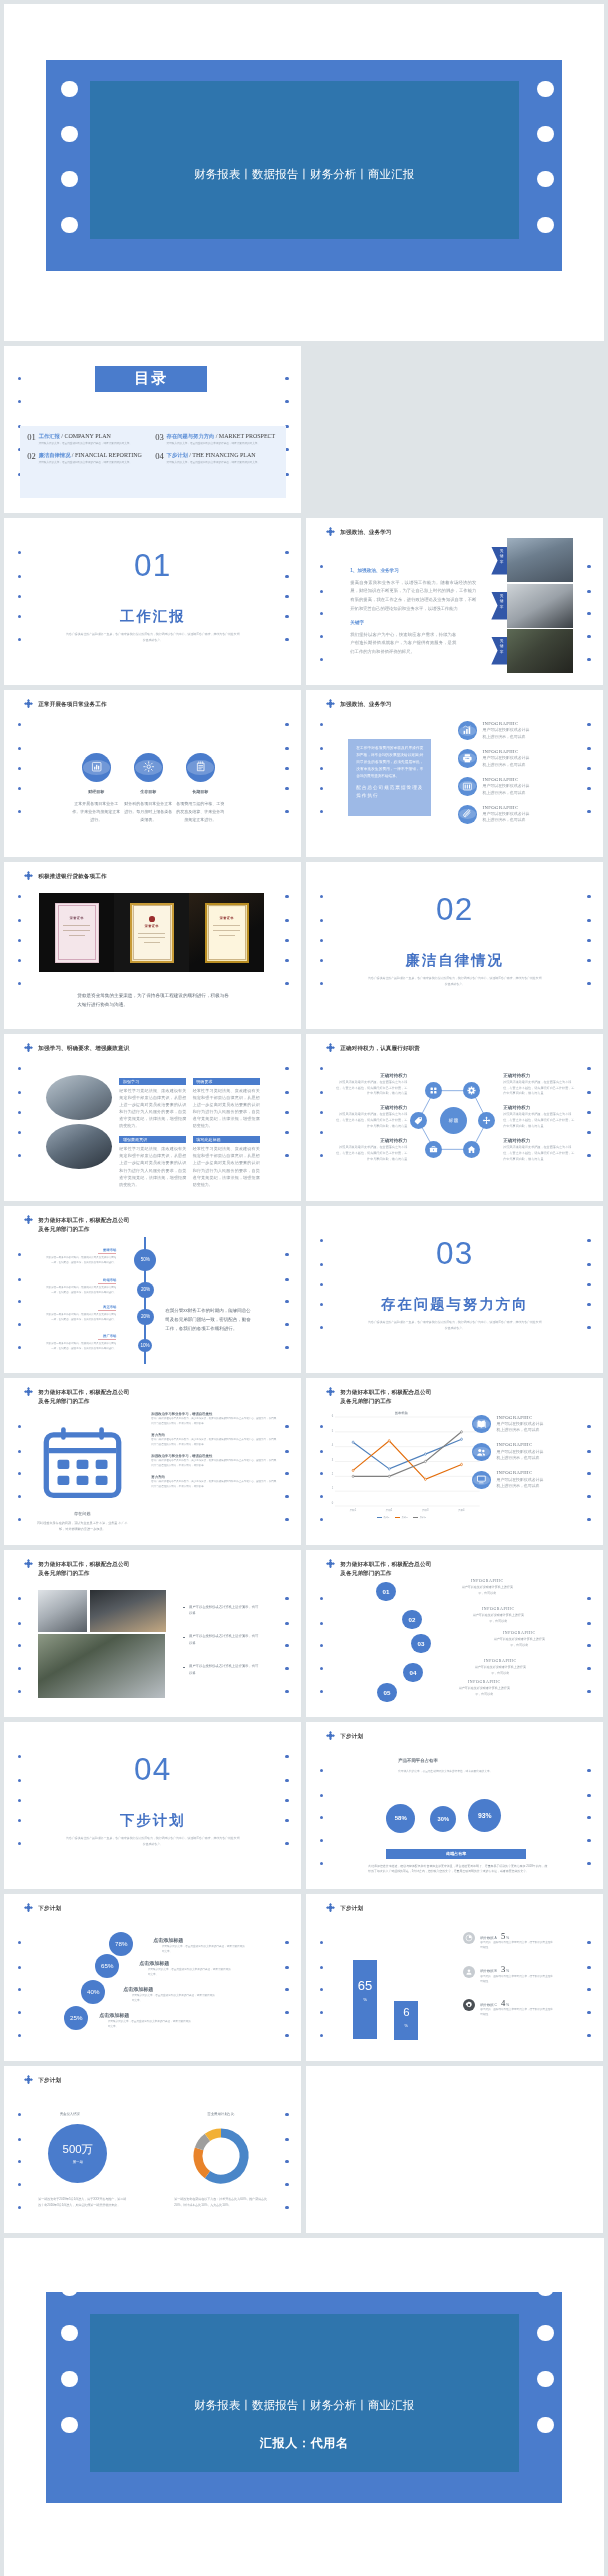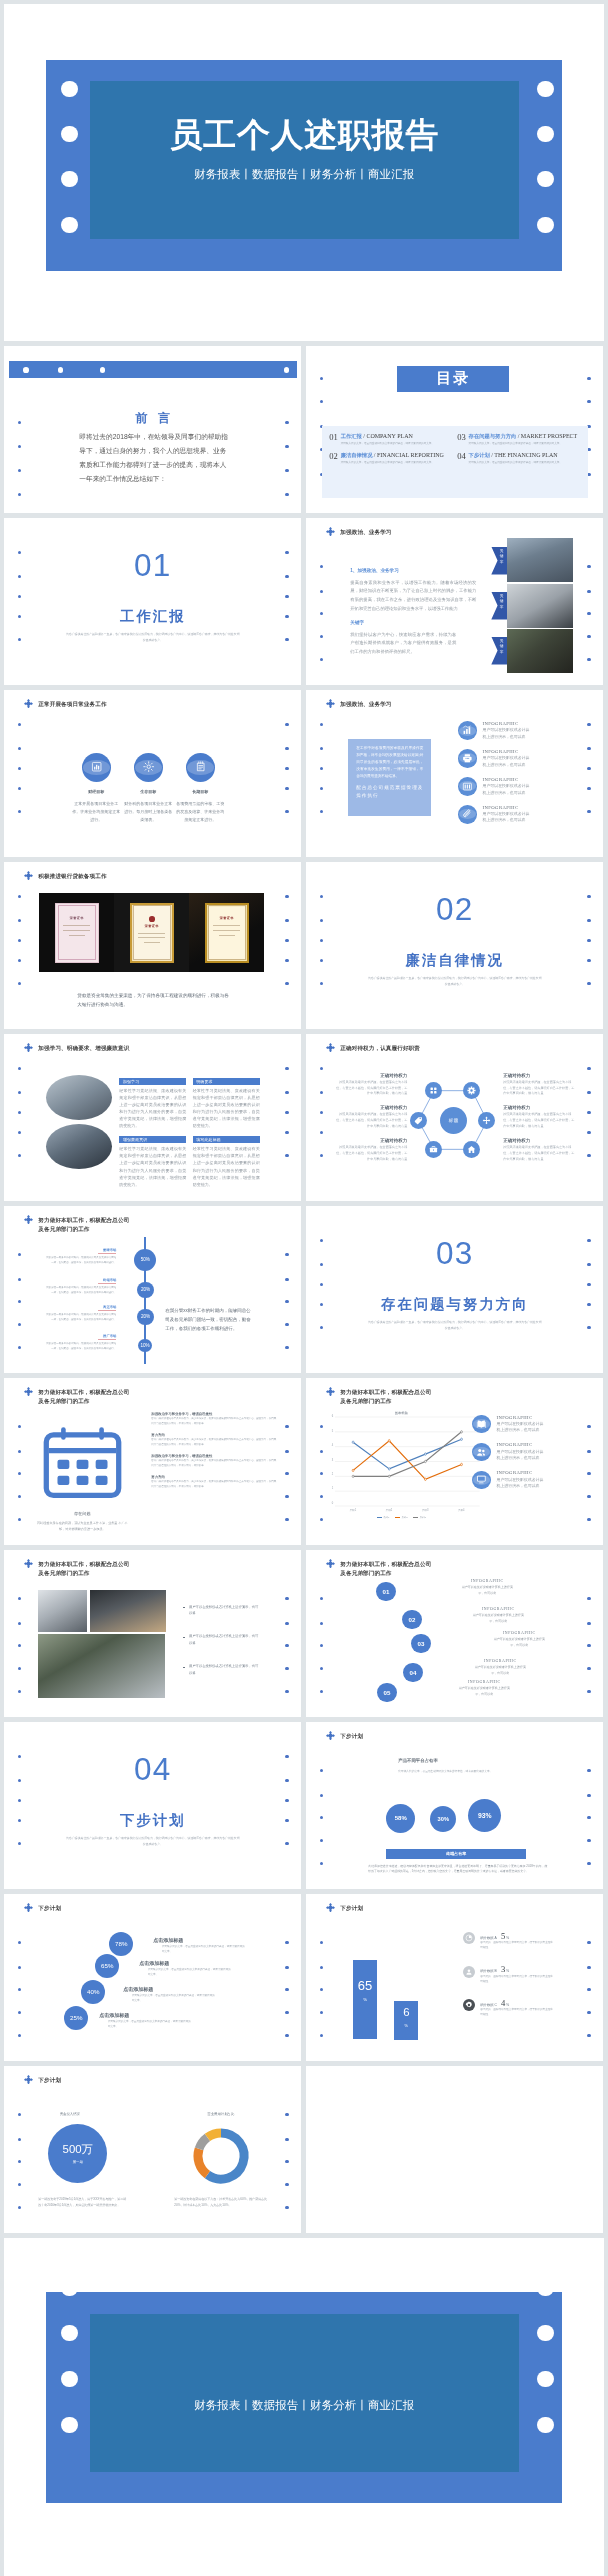--- a/index.html
+++ b/index.html
@@ -223,44 +223,25 @@
   <div class="tband"></div>
   <div class="tinner"></div>
   <i class="bigdot" style="left:57px;top:77px"></i>
   <i class="bigdot" style="left:57px;top:122px"></i>
   <i class="bigdot" style="left:57px;top:167px"></i>
   <i class="bigdot" style="left:57px;top:213px"></i>
   <i class="bigdot" style="left:533px;top:77px"></i>
   <i class="bigdot" style="left:533px;top:122px"></i>
   <i class="bigdot" style="left:533px;top:167px"></i>
   <i class="bigdot" style="left:533px;top:213px"></i>
-  <div class="ctitle">员工个人述职报告</div>
   <div class="csub">财务报表丨数据报告丨财务分析丨商业汇报</div>
 </div>
 </div>
 
 <div class="row">
-<div class="slide half">
-  <div class="pf-band">
-    <i class="pf-dot" style="left:14.3px"></i>
-    <i class="pf-dot" style="left:49px"></i>
-    <i class="pf-dot" style="left:91px"></i>
-    <i class="pf-dot" style="left:275px"></i>
-  </div>
-  <i class="sd" style="left:13.6px;top:75px"></i>
-  <i class="sd" style="left:13.6px;top:99px"></i>
-  <i class="sd" style="left:13.6px;top:123px"></i>
-  <i class="sd" style="left:13.6px;top:147px"></i>
-  <i class="sd" style="left:281px;top:75px"></i>
-  <i class="sd" style="left:281px;top:99px"></i>
-  <i class="sd" style="left:281px;top:123px"></i>
-  <i class="sd" style="left:281px;top:147px"></i>
-  <div class="pf-title">前 言</div>
-  <div class="pf-body">即将过去的2018年中，在站领导及同事们的帮助指导下，通过自身的努力，我个人的思想境界、业务素质和工作能力都得到了进一步的提高，现将本人一年来的工作情况总结如下：</div>
-</div>
 <div class="slide half">
   <div class="toc-box">
           <span>目录</span>
         </div>
   <i class="sd" style="left:13.6px;top:31px"></i>
   <i class="sd" style="left:13.6px;top:54px"></i>
   <i class="sd" style="left:13.6px;top:79px"></i>
   <i class="sd" style="left:13.6px;top:102px"></i>
   <i class="sd" style="left:13.6px;top:127px"></i>
   <i class="sd" style="left:281px;top:31px"></i>
@@ -1254,16 +1235,17 @@
   <div class="tinner e"></div>
   <i class="bigdot" style="left:57px;top:42px"></i>
   <i class="bigdot" style="left:57px;top:87px"></i>
   <i class="bigdot" style="left:57px;top:133px"></i>
   <i class="bigdot" style="left:57px;top:179px"></i>
   <i class="bigdot" style="left:533px;top:42px"></i>
   <i class="bigdot" style="left:533px;top:87px"></i>
   <i class="bigdot" style="left:533px;top:133px"></i>
   <i class="bigdot" style="left:533px;top:179px"></i>
   <div class="csub e">财务报表丨数据报告丨财务分析丨商业汇报</div>
+  <div class="cpres e">汇报人：代用名</div>
 </div>
 </div>
 </div>
 
 
 </body></html>

